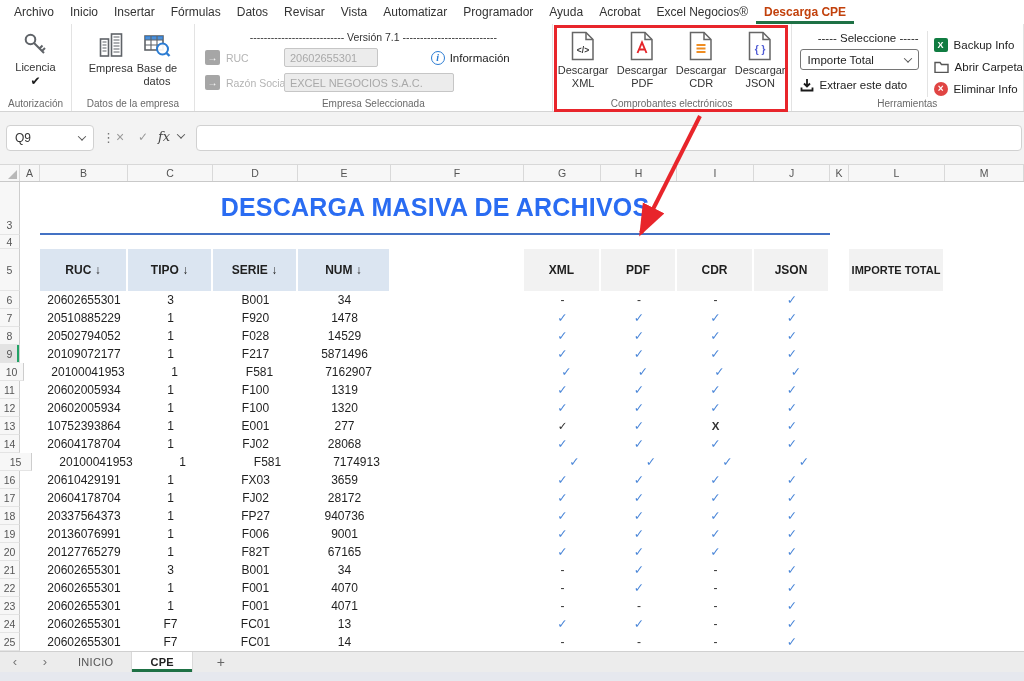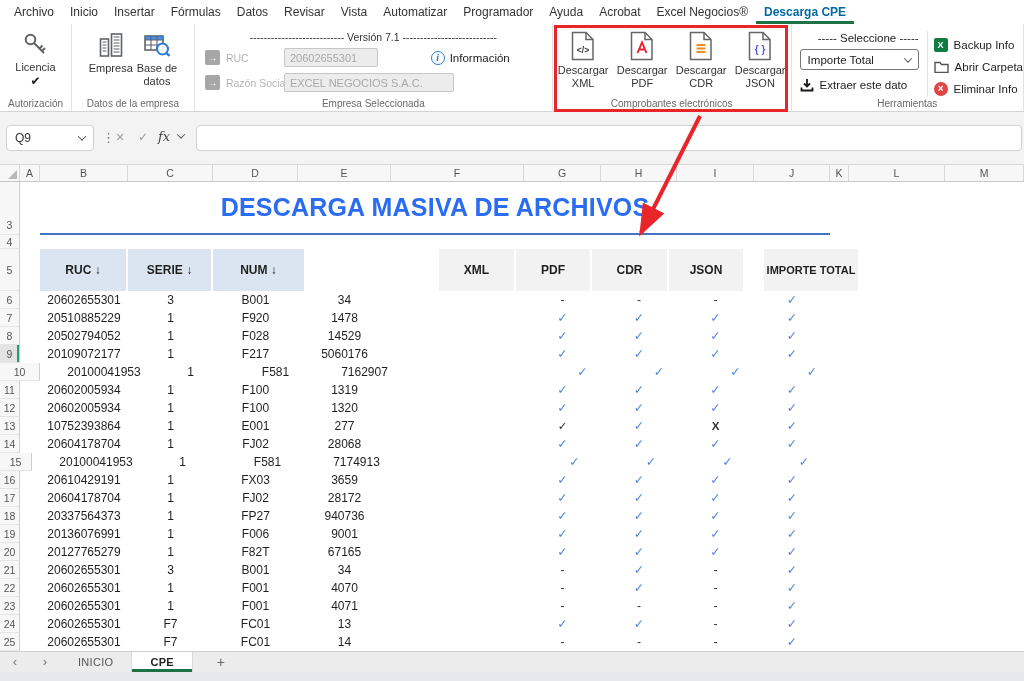--- a/index.html
+++ b/index.html
@@ -3,21 +3,21 @@
 <meta charset="utf-8">
 <style>
   * { margin:0; padding:0; box-sizing:border-box; }
   html,body { width:1024px; height:681px; overflow:hidden; }
   body { font-family:"Liberation Sans","DejaVu Sans",sans-serif; background:#fff; position:relative; }
   .app { position:absolute; inset:0; }
 
   
   .rtabs { position:absolute; top:0; left:0; right:0; height:24px; background:#fff; display:flex; align-items:stretch; padding-left:6px; }
   .rtab { padding:0 8px; font-size:12px; color:#333; line-height:24px; white-space:nowrap; cursor:pointer; }
-  .rtab.active { font-weight:700; color:#0369a1; box-shadow:inset 0 -3px 0 #1e7145; }
+  .rtab.active { font-weight:700; color:#c2410c; box-shadow:inset 0 -3px 0 #1e7145; }
 
   
   .ribbon { position:absolute; top:24px; left:0; right:0; height:88px; background:#fff; border-bottom:1px solid #d4d4d4; display:flex; }
   .rgroup { position:relative; height:100%; border-right:1px solid #e3e3e3; padding-top:4px; }
   .rgroup-label { position:absolute; bottom:2px; left:0; right:0; text-align:center; font-size:10px; color:#6a6a6a; white-space:nowrap; }
   .g-aut { width:72px; display:flex; justify-content:center; }
   .g-dat { width:123px; display:flex; justify-content:center; gap:4px; }
   .g-emp { width:358px; }
   .g-cmp { width:239px; display:flex; justify-content:center; gap:2px; }
   .g-her { flex:1; display:flex; }
@@ -285,20 +285,21 @@
       <div class="cell" style="width:20px"></div>
       <div class="title-cell">DESCARGA MASIVA DE ARCHIVOS</div>
     </div>
     <div class="grid-row row-spacer">
       <div class="rownum">4</div>
     </div>
     <div class="grid-row row-header5">
       <div class="rownum">5</div>
       <div class="cell" style="width:20px"></div>
       <div class="hcell hc-blue" style="width:88px">RUC ↓</div>
+      <div class="hcell hc-blue" style="width:85px">TIPO ↓</div>
       <div class="hcell hc-blue" style="width:85px">SERIE ↓</div>
       <div class="hcell hc-blue" style="width:93px">NUM ↓</div>
       <div class="cell" style="width:133px"></div>
       <div class="hcell hc-gray" style="width:77px">XML</div>
       <div class="hcell hc-gray" style="width:76px">PDF</div>
       <div class="hcell hc-gray" style="width:77px">CDR</div>
       <div class="hcell hc-gray" style="width:76px">JSON</div>
       <div class="cell" style="width:19px"></div>
       <div class="hcell hc-gray hc-imp" style="width:96px">IMPORTE TOTAL</div>
     </div>
@@ -341,29 +342,29 @@
           <div class="cell doc c-blue" style="width: 76px;">✓</div>
           <div class="cell doc c-blue" style="width: 77px;">✓</div>
           <div class="cell doc c-blue" style="width: 76px;">✓</div>
         </div>
         <div class="grid-row" style="height: 18px;">
           <div class="rownum sel" style="width: 20px;">9</div>
           <div class="cell" style="width: 20px;"></div>
           <div class="cell" style="width: 88px;">20109072177</div>
           <div class="cell" style="width: 85px;">1</div>
           <div class="cell" style="width: 85px;">F217</div>
-          <div class="cell" style="width: 93px;">5060176</div>
-          <div class="cell" style="width: 133px;"></div>
-          <div class="cell doc c-blue" style="width: 77px;">✓</div>
-          <div class="cell doc c-blue" style="width: 76px;">✓</div>
-          <div class="cell doc c-blue" style="width: 77px;">✓</div>
-          <div class="cell doc c-blue" style="width: 76px;">✓</div>
-        </div>
-        <div class="grid-row" style="height: 18px;">
-          <div class="rownum" style="width: 40px;">10</div>
+          <div class="cell" style="width: 93px;">5871496</div>
+          <div class="cell" style="width: 133px;"></div>
+          <div class="cell doc c-blue" style="width: 77px;">✓</div>
+          <div class="cell doc c-blue" style="width: 76px;">✓</div>
+          <div class="cell doc c-blue" style="width: 77px;">✓</div>
+          <div class="cell doc c-blue" style="width: 76px;">✓</div>
+        </div>
+        <div class="grid-row" style="height: 18px;">
+          <div class="rownum" style="width: 24px;">10</div>
           <div class="cell" style="width: 20px;"></div>
           <div class="cell" style="width: 88px;">20100041953</div>
           <div class="cell" style="width: 85px;">1</div>
           <div class="cell" style="width: 85px;">F581</div>
           <div class="cell" style="width: 93px;">7162907</div>
           <div class="cell" style="width: 133px;"></div>
           <div class="cell doc c-blue" style="width: 77px;">✓</div>
           <div class="cell doc c-blue" style="width: 76px;">✓</div>
           <div class="cell doc c-blue" style="width: 77px;">✓</div>
           <div class="cell doc c-blue" style="width: 76px;">✓</div>

